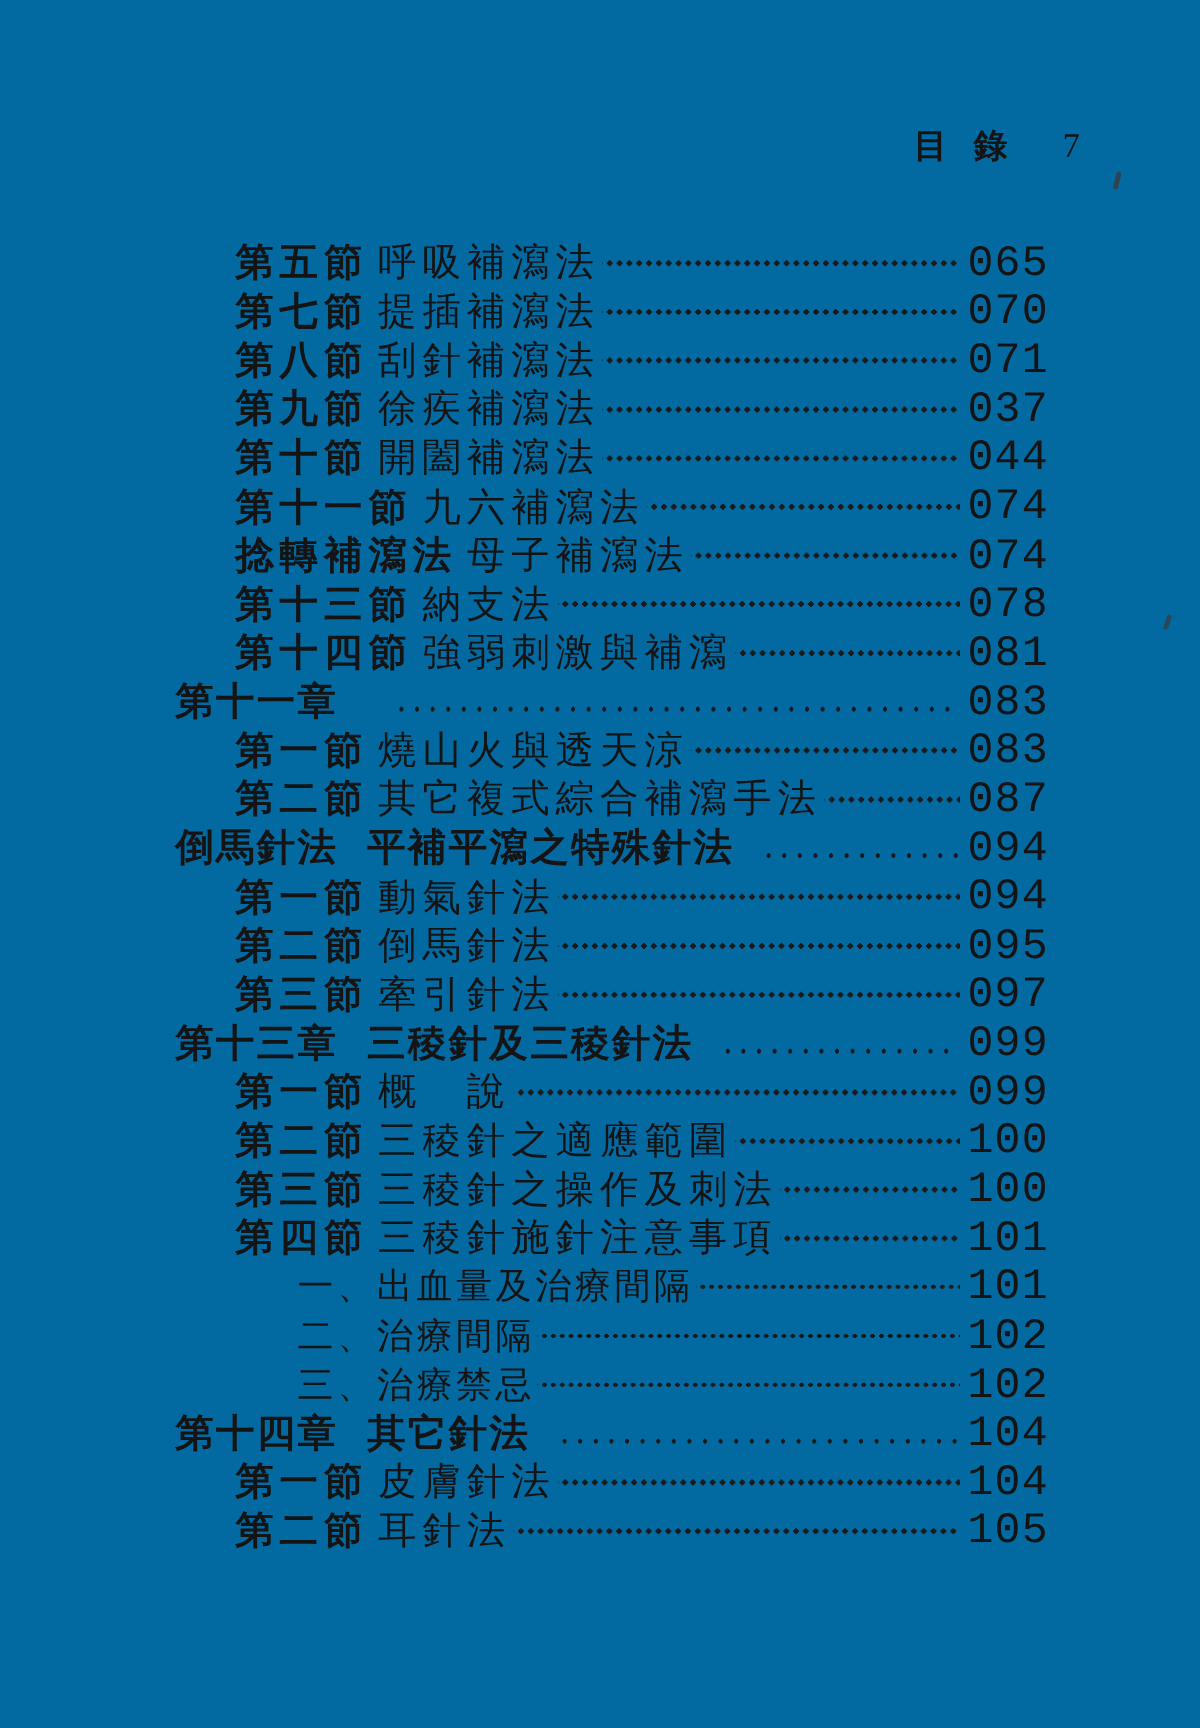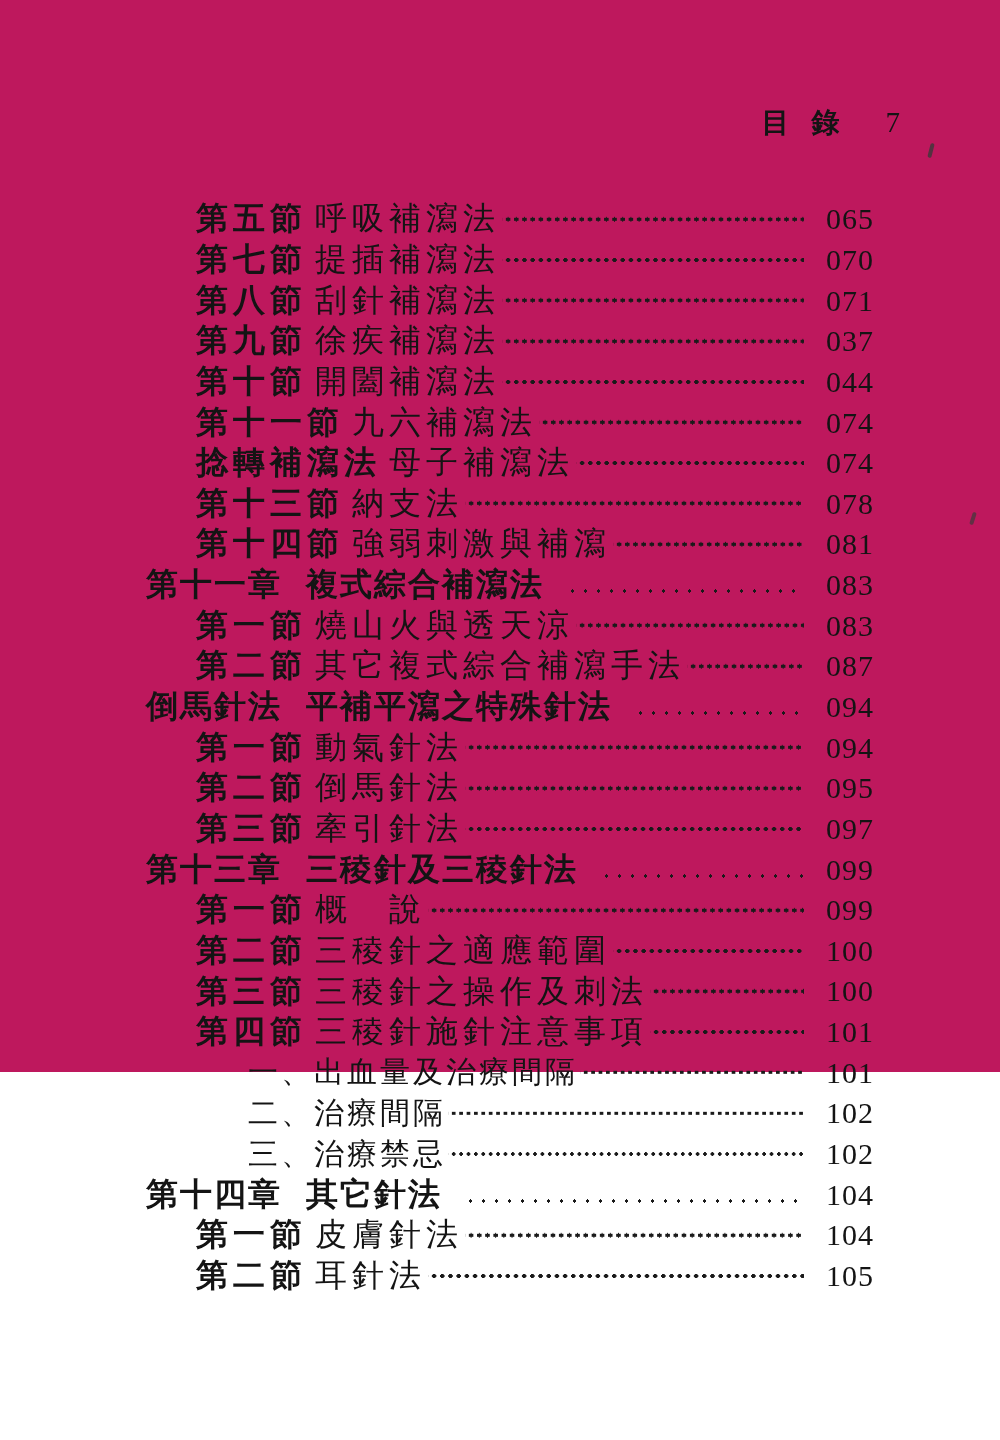--- a/index.html
+++ b/index.html
@@ -8,22 +8,22 @@
     background: #ffffff;
     width: 1000px;
     height: 1440px;
     overflow: hidden;
     font-family: "Liberation Serif", "DejaVu Serif", serif;
     color: #141414;
   }
   .page {
     position: relative;
     width: 1000px;
-    height: 1072px;
-    background: #be185d;
+    height: 1440px;
+    background: #0369a1;
   }
 
   
   .running-head {
     display: flex;
     justify-content: flex-end;
     align-items: baseline;
     padding: 106px 100px 0 0;
     font-size: 28px;
     line-height: 32px;
@@ -82,24 +82,24 @@
     background-size: 13px 100%;
   }
   .row.sub .leader {
     background-image: radial-gradient(circle, #1a1a1a 1.9px, rgba(0,0,0,0) 2px);
     background-size: 7.4px 100%;
   }
 
   .pagenum {
     flex: 0 0 64px;
     text-align: right;
-    font-size: 30px;
+    font-size: 36px;
     font-weight: 400;
     letter-spacing: 1px;
-    font-family: Liberation Serif, serif;
+    font-family: Liberation Mono, monospace;
   }
   .row.chapter .pagenum { font-weight: 400; }
 
   
   .scan-mark {
     position: absolute;
     background: #3a3a3a;
     border-radius: 2px;
   }
   .scan-mark.m1 { left: 929px; top: 143px; width: 4px; height: 15px; transform: rotate(14deg); opacity: .8; }
@@ -165,21 +165,20 @@
     <span class="pagenum">078</span>
   </div>
       <div class="row section">
     <span class="label">第十四節</span>
     <span class="title">強弱刺激與補瀉</span>
     <span class="leader"></span>
     <span class="pagenum">081</span>
   </div>
       <div class="row chapter">
     <span class="label">第十一章</span>
-    <span class="title">複式綜合補瀉法</span>
     <span class="leader"></span>
     <span class="pagenum">083</span>
   </div>
       <div class="row section">
     <span class="label">第一節</span>
     <span class="title">燒山火與透天涼</span>
     <span class="leader"></span>
     <span class="pagenum">083</span>
   </div>
       <div class="row section">

